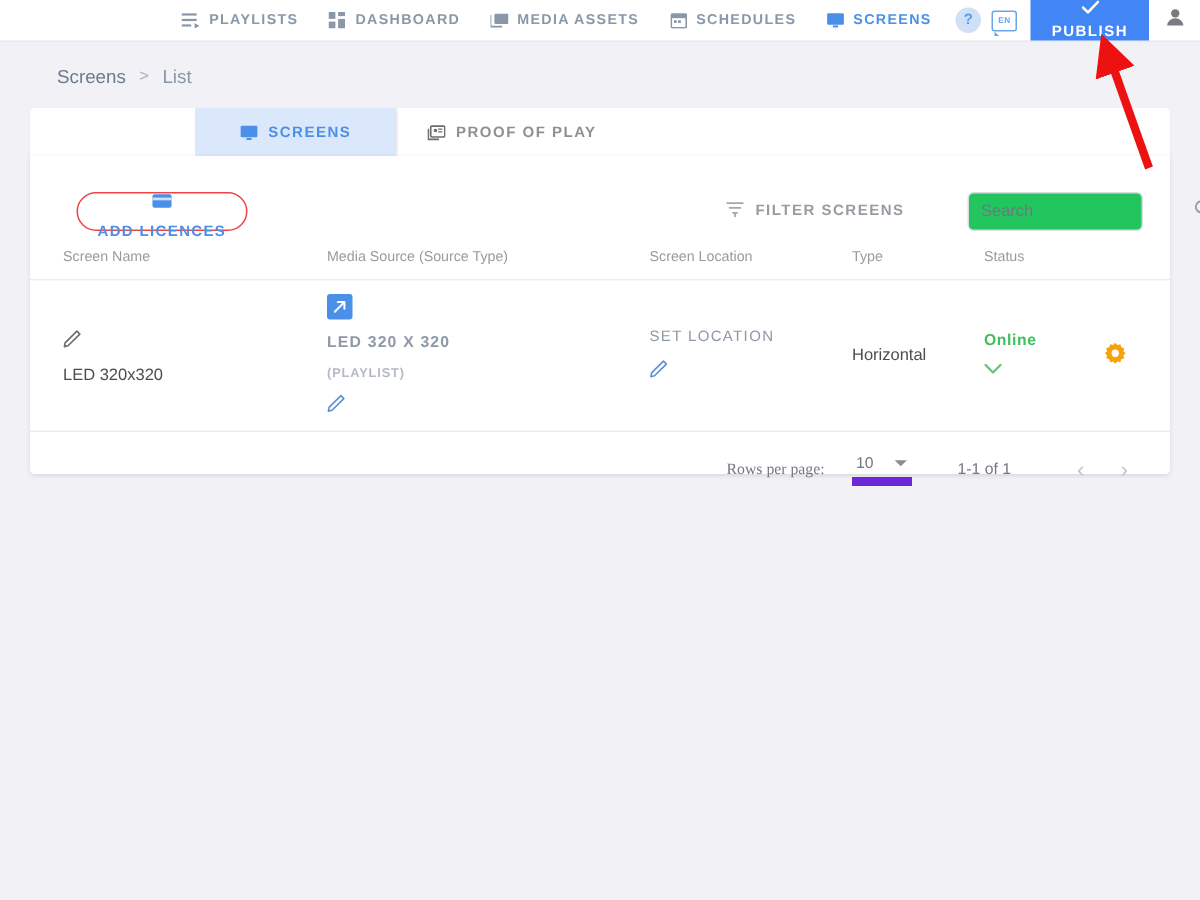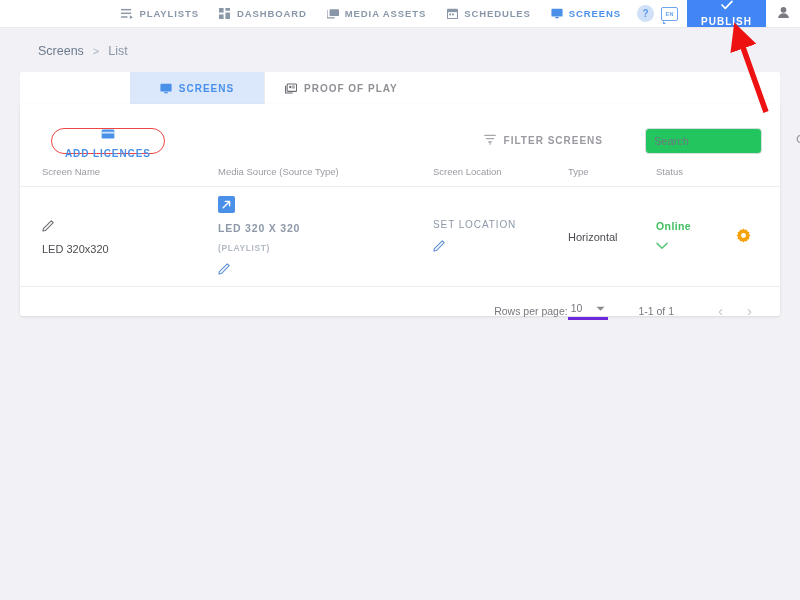--- a/index.html
+++ b/index.html
@@ -200,24 +200,24 @@
   }
   .status-online { color: #3fbf5f; font-size: 10.5px; font-weight: 600; letter-spacing: .4px; }
   .gear { cursor: pointer; }
 
   
   .pagination {
     display: flex; align-items: center; justify-content: flex-end;
     gap: 0; padding: 14px 16px 0 0;
     font-size: 10.5px; color: #77777e;
   }
-  .rows-label { margin-right: 0; }
+  .rows-label { margin-right: 18px; font-family: Liberation Serif, serif; }
   .rows-select {
     display: flex; align-items: center; gap: 14px;
-    border-bottom: 3px solid #6d28d9;
+    border-bottom: 6px solid #6d28d9;
     padding: 1px 3px 3px 3px; cursor: pointer;
     margin-right: 30px;
   }
   .range-label { margin-right: 32px; }
   .pg-arrow { color: #c3c3c9; font-size: 15px; cursor: pointer; padding: 0 12px; }
 
   
   .annot { position: absolute; left: 0; top: 0; width: 800px; height: 600px; pointer-events: none; z-index: 20; }
 </style>
 </head>

